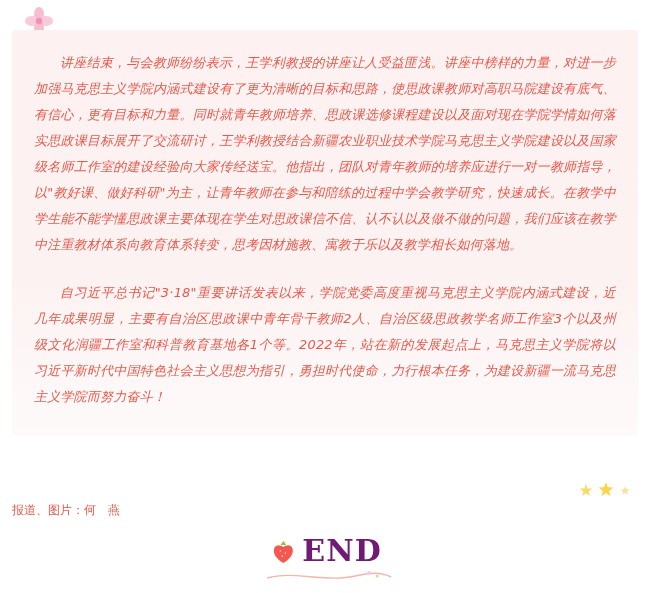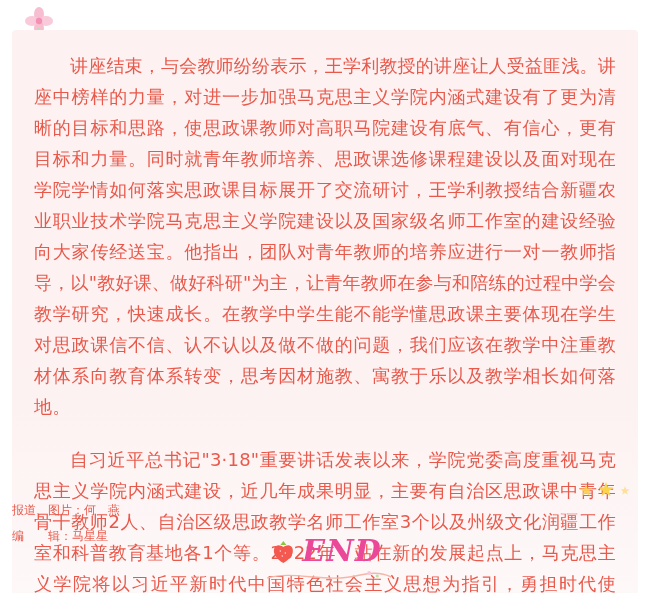--- a/index.html
+++ b/index.html
@@ -35,25 +35,26 @@
     margin: 0 12px;
     background: linear-gradient(180deg, #fdf1f1 0%, #fdf2f2 60%, #fefafa 100%);
     border-radius: 4px;
     padding: 20px 22px 22px 22px;
     box-sizing: border-box;
   }
 
   p.para {
     margin: 0 0 22px 0;
     color: #e8594b;
-    font-size: 18px;
-    line-height: 31px;
+    font-size: 13px;
+    line-height: 26px;
     text-align: justify;
     text-indent: 2em;
     letter-spacing: 0.2px;
+    font-style: italic;
   }
   p.para:last-child {
     margin-bottom: 4px;
   }
 
   .credits {
     position: absolute;
     left: 12px;
     top: 497px;
     width: 400px;
@@ -85,23 +86,22 @@
     left: 50%;
     transform: translateX(-50%);
     top: 0;
     display: flex;
     align-items: flex-end;
     gap: 4px;
   }
   .end-word {
     font-family: "DejaVu Serif", "Liberation Serif", serif;
     font-weight: bold;
-    font-style: italic;
     font-size: 30px;
-    color: #ec4899;
+    color: #701a75;
     letter-spacing: 1px;
     line-height: 1;
   }
   .swoosh {
     position: absolute;
     left: 50%;
     transform: translateX(-46%);
     top: 32px;
   }
 </style>
@@ -121,21 +121,20 @@
 
 <div class="article">
   <div class="body-box">
     <p class="para">讲座结束，与会教师纷纷表示，王学利教授的讲座让人受益匪浅。讲座中榜样的力量，对进一步加强马克思主义学院内涵式建设有了更为清晰的目标和思路，使思政课教师对高职马院建设有底气、有信心，更有目标和力量。同时就青年教师培养、思政课选修课程建设以及面对现在学院学情如何落实思政课目标展开了交流研讨，王学利教授结合新疆农业职业技术学院马克思主义学院建设以及国家级名师工作室的建设经验向大家传经送宝。他指出，团队对青年教师的培养应进行一对一教师指导，以"教好课、做好科研"为主，让青年教师在参与和陪练的过程中学会教学研究，快速成长。在教学中学生能不能学懂思政课主要体现在学生对思政课信不信、认不认以及做不做的问题，我们应该在教学中注重教材体系向教育体系转变，思考因材施教、寓教于乐以及教学相长如何落地。</p>
     <p class="para">自习近平总书记"3·18"重要讲话发表以来，学院党委高度重视马克思主义学院内涵式建设，近几年成果明显，主要有自治区思政课中青年骨干教师2人、自治区级思政教学名师工作室3个以及州级文化润疆工作室和科普教育基地各1个等。2022年，站在新的发展起点上，马克思主义学院将以习近平新时代中国特色社会主义思想为指引，勇担时代使命，力行根本任务，为建设新疆一流马克思主义学院而努力奋斗！</p>
   </div>
 </div>
 
 <div class="credits">
   <div class="credit-line">报道、图片：何　燕</div>
-  <div class="credit-line">编　　辑：马星星</div>
 </div>
 
 <svg class="stars" viewBox="0 0 60 22">
   <polygon points="10,4 11.6,8.4 16.2,8.6 12.6,11.5 13.8,16 10,13.3 6.2,16 7.4,11.5 3.8,8.6 8.4,8.4" fill="#fbd34d" opacity="0.85"></polygon>
   <polygon points="30,2 31.9,7.2 37.4,7.4 33.1,10.9 34.5,16.2 30,13 25.5,16.2 26.9,10.9 22.6,7.4 28.1,7.2" fill="#fbd34d"></polygon>
   <polygon points="49,6 50.2,9.2 53.6,9.4 50.9,11.5 51.8,14.8 49,12.8 46.2,14.8 47.1,11.5 44.4,9.4 47.8,9.2" fill="#fde0a0"></polygon>
 </svg>
 
 <div class="end-block">
   <div class="end-center">

